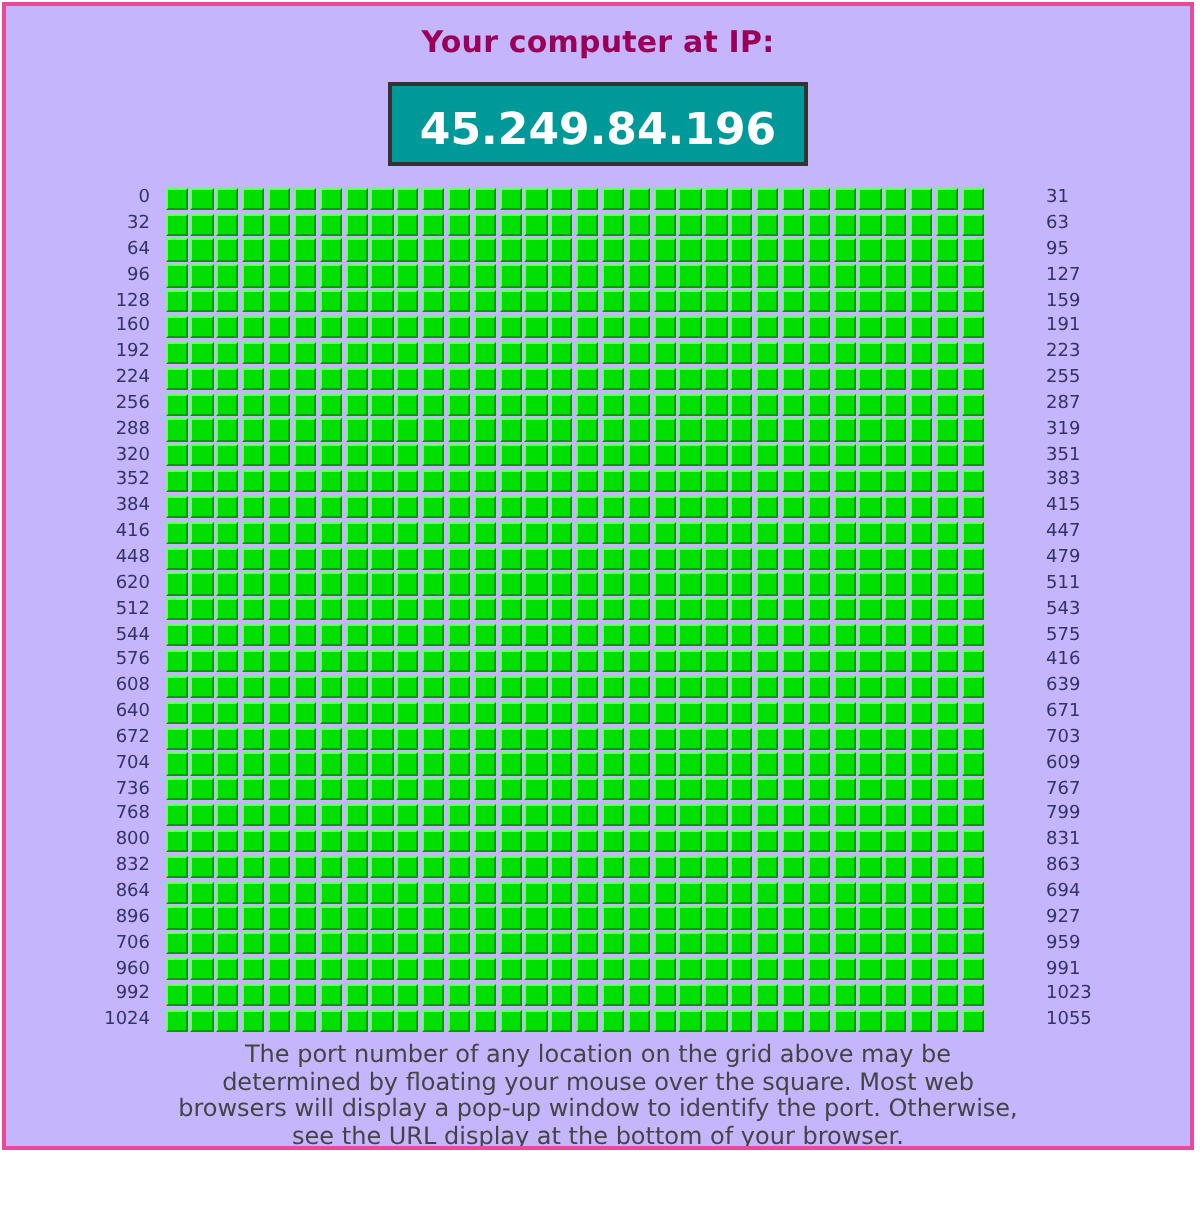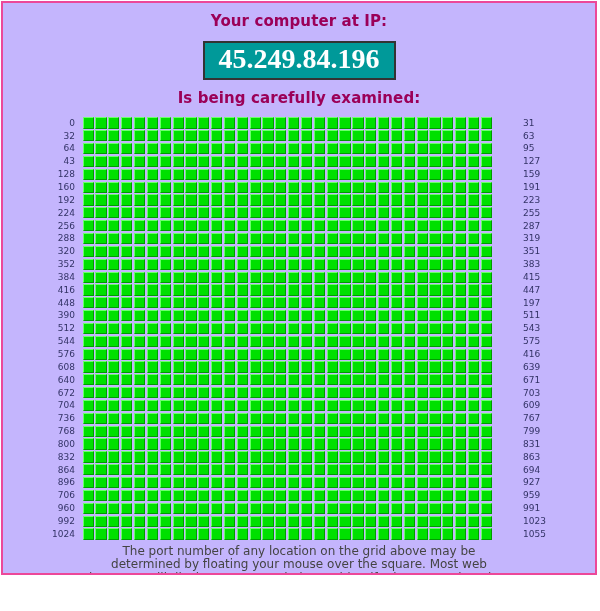--- a/index.html
+++ b/index.html
@@ -39,25 +39,24 @@
   .ip-wrap {
     display: flex;
     justify-content: center;
     margin-top: 11px;
   }
   .ip-box {
     background: #099;
     border: 2px solid #333333;
     color: #ffffff;
     font-weight: bold;
-    font-size: 28px;
-    padding: 1px 14px 3px 14px;
+    font-size: 22px;
+    padding: 11px 14px 3px 14px;
     letter-spacing: 0px;
     line-height: 1.1;
-    font-family: Liberation Serif, serif;
   }
 
   
   .grid-area {
     position: relative;
     margin-top: 10px;
     height: 424px;
   }
   .labels {
     position: absolute;
@@ -166,40 +165,39 @@
 <body>
 
 <div class="page">
 
   <div class="heading heading-top">Your computer at IP:</div>
 
   <div class="ip-wrap">
     <div class="ip-box">45.249.84.196</div>
   </div>
 
-  <div class="heading heading-bottom">Is being carefully examined:</div>
 
   <div class="grid-area">
     <div class="labels labels-left" id="labels-left">
         <div>0</div>
         <div>32</div>
         <div>64</div>
-        <div>43</div>
+        <div>96</div>
         <div>128</div>
         <div>160</div>
         <div>192</div>
         <div>224</div>
         <div>256</div>
         <div>288</div>
         <div>320</div>
         <div>352</div>
         <div>384</div>
         <div>416</div>
         <div>448</div>
-        <div>390</div>
+        <div>620</div>
         <div>512</div>
         <div>544</div>
         <div>576</div>
         <div>608</div>
         <div>640</div>
         <div>672</div>
         <div>704</div>
         <div>736</div>
         <div>768</div>
         <div>800</div>
@@ -1277,21 +1275,21 @@
         <div>159</div>
         <div>191</div>
         <div>223</div>
         <div>255</div>
         <div>287</div>
         <div>319</div>
         <div>351</div>
         <div>383</div>
         <div>415</div>
         <div>447</div>
-        <div>197</div>
+        <div>479</div>
         <div>511</div>
         <div>543</div>
         <div>575</div>
         <div>416</div>
         <div>639</div>
         <div>671</div>
         <div>703</div>
         <div>609</div>
         <div>767</div>
         <div>799</div>

